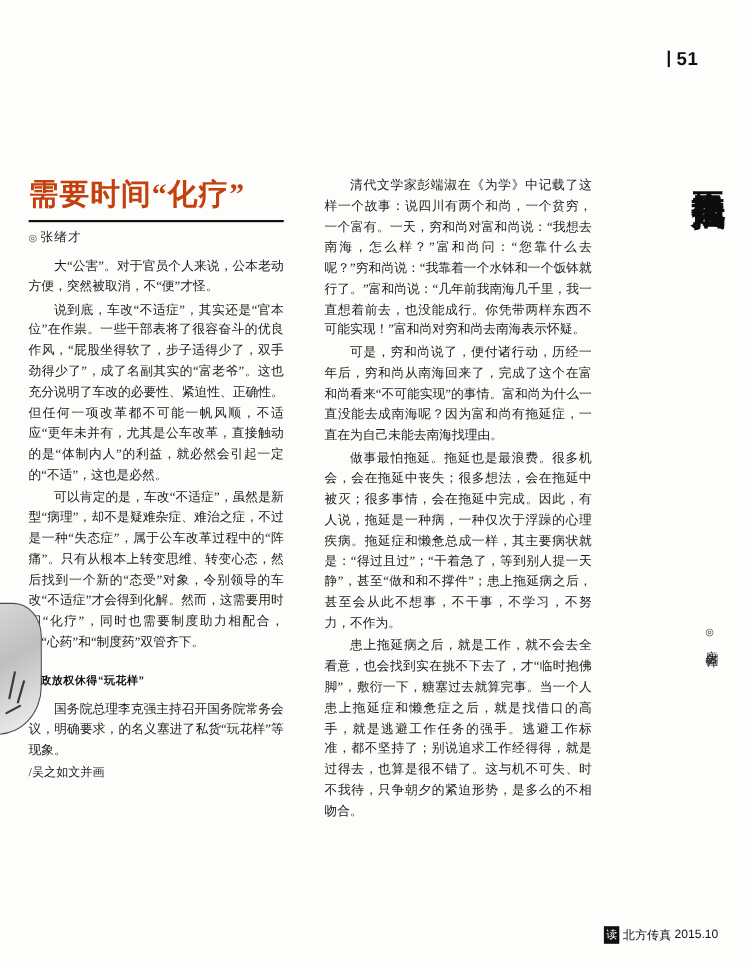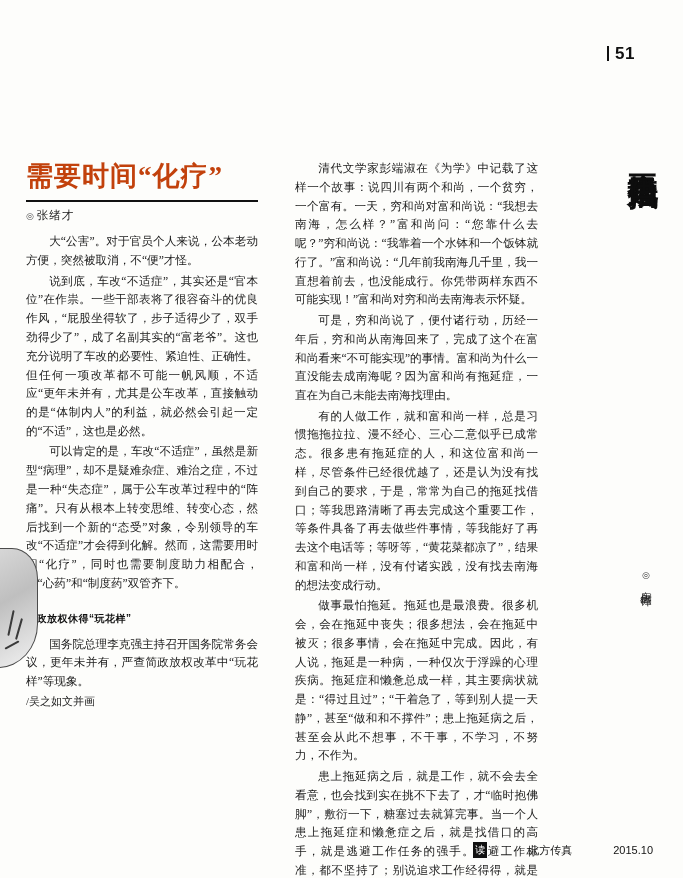--- a/index.html
+++ b/index.html
@@ -181,21 +181,20 @@
     display: inline-block;
     background: #111;
     color: #fff;
     font-size: 10px;
     padding: 1px 2px;
     letter-spacing: 0;
   }
   .footer .mag {
     font-size: 11px;
     letter-spacing: 0;
-    margin-left: 38px;
   }
 </style>
 </head>
 <body>
 
 <div class="page">
 
   <div class="page-number">
     <span class="bar"></span><span>51</span>
   </div>
@@ -211,36 +210,35 @@
     <div class="byline">
       <span class="dot">◎</span><span>张绪才</span>
     </div>
 
     <p class="body">大“公害”。对于官员个人来说，公本老动方便，突然被取消，不“便”才怪。</p>
     <p class="body">说到底，车改“不适症”，其实还是“官本位”在作祟。一些干部表将了很容奋斗的优良作风，“屁股坐得软了，步子适得少了，双手劲得少了”，成了名副其实的“富老爷”。这也充分说明了车改的必要性、紧迫性、正确性。但任何一项改革都不可能一帆风顺，不适应“更年未并有，尤其是公车改革，直接触动的是“体制内人”的利益，就必然会引起一定的“不适”，这也是必然。</p>
     <p class="body">可以肯定的是，车改“不适症”，虽然是新型“病理”，却不是疑难杂症、难治之症，不过是一种“失态症”，属于公车改革过程中的“阵痛”。只有从根本上转变思维、转变心态，然后找到一个新的“态受”对象，令别领导的车改“不适症”才会得到化解。然而，这需要用时间“化疗”，同时也需要制度助力相配合，即“心药”和“制度药”双管齐下。</p>
 
     <div class="subhead">简政放权休得“玩花样”</div>
 
-    <p class="body">国务院总理李克强主持召开国务院常务会议，更年未并有，严查简政放权改革中“玩花样”等现象。</p>
+    <p class="body">国务院总理李克强主持召开国务院常务会议，明确要求，的名义塞进了私货“玩花样”等现象。</p>
 
     <div class="credit">/吴之如文并画</div>
   </div>
 
   <div class="cartoon">
     <div class="shape"></div>
     <div class="stroke1"></div>
     <div class="stroke2"></div>
     <div class="stroke3"></div>
   </div>
 
   <div class="col-mid">
     <p class="body">清代文学家彭端淑在《为学》中记载了这样一个故事：说四川有两个和尚，一个贫穷，一个富有。一天，穷和尚对富和尚说：“我想去南海，怎么样？”富和尚问：“您靠什么去呢？”穷和尚说：“我靠着一个水钵和一个饭钵就行了。”富和尚说：“几年前我南海几千里，我一直想着前去，也没能成行。你凭带两样东西不可能实现！”富和尚对穷和尚去南海表示怀疑。</p>
     <p class="body">可是，穷和尚说了，便付诸行动，历经一年后，穷和尚从南海回来了，完成了这个在富和尚看来“不可能实现”的事情。富和尚为什么一直没能去成南海呢？因为富和尚有拖延症，一直在为自己未能去南海找理由。</p>
-    <p class="body">有的人做工作，就和富和尚一样，总是习惯拖拖拉拉、漫不经心、三心二意似乎已成常态。很多患有拖延症的人，和这位富和尚一样，尽管条件已经很优越了，还是认为没有找到自己的要求，于是，常常为自己的拖延找借口；等我思路清晰了再去完成这个重要工作，等条件具备了再去做些件事情，等我能好了再去这个电话等；等呀等，“黄花菜都凉了”，结果和富和尚一样，没有付诸实践，没有找去南海的想法变成行动。</p>
     <p class="body">做事最怕拖延。拖延也是最浪费。很多机会，会在拖延中丧失；很多想法，会在拖延中被灭；很多事情，会在拖延中完成。因此，有人说，拖延是一种病，一种仅次于浮躁的心理疾病。拖延症和懒惫总成一样，其主要病状就是：“得过且过”；“干着急了，等到别人提一天静”，甚至“做和和不撑件”；患上拖延病之后，甚至会从此不想事，不干事，不学习，不努力，不作为。</p>
     <p class="body">患上拖延病之后，就是工作，就不会去全看意，也会找到实在挑不下去了，才“临时抱佛脚”，敷衍一下，糖塞过去就算完事。当一个人患上拖延症和懒惫症之后，就是找借口的高手，就是逃避工作任务的强手。逃避工作标准，都不坚持了；别说追求工作经得得，就是过得去，也算是很不错了。这与机不可失、时不我待，只争朝夕的紧迫形势，是多么的不相吻合。</p>
   </div>
 
   <div class="footer">
     <span class="logo">读</span>
     <span class="mag">北方传真</span>
     <span class="mag">2015.10</span>
   </div>
 

